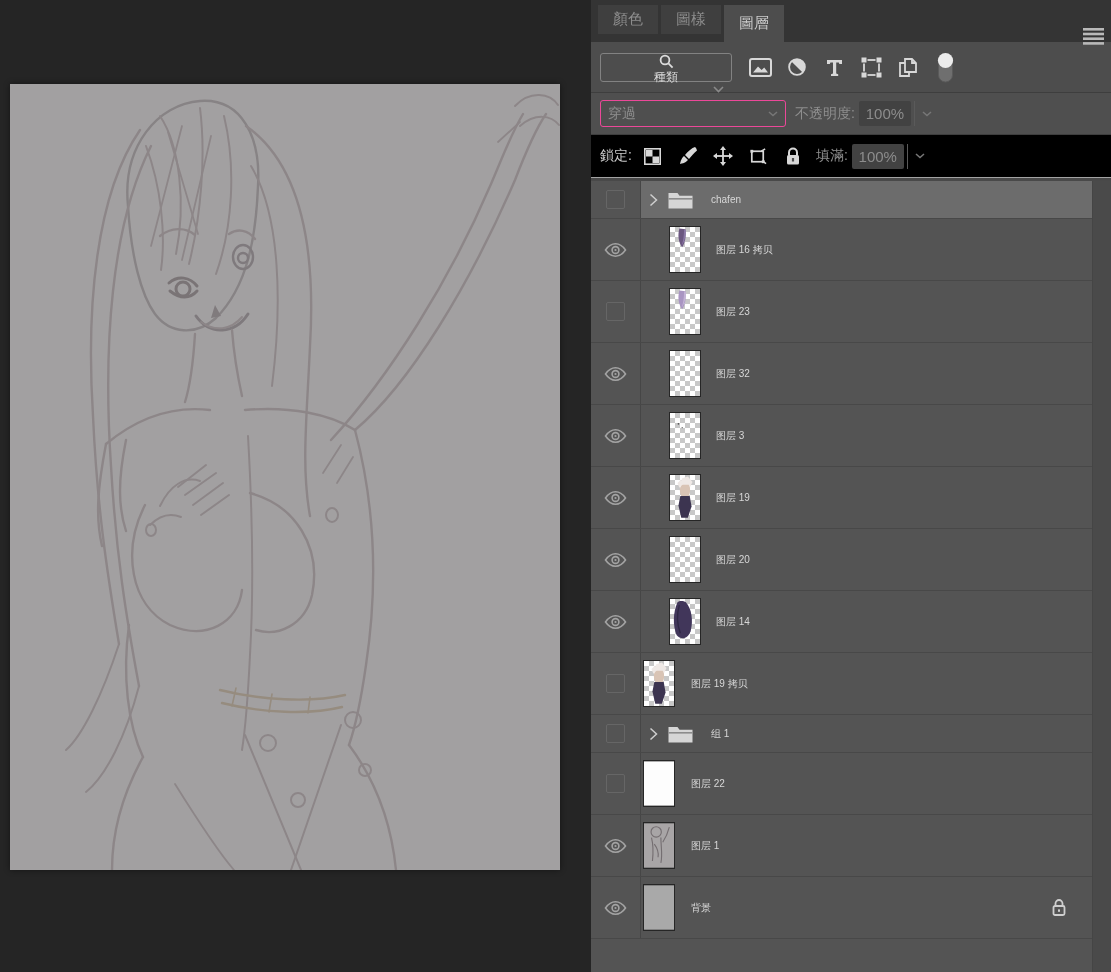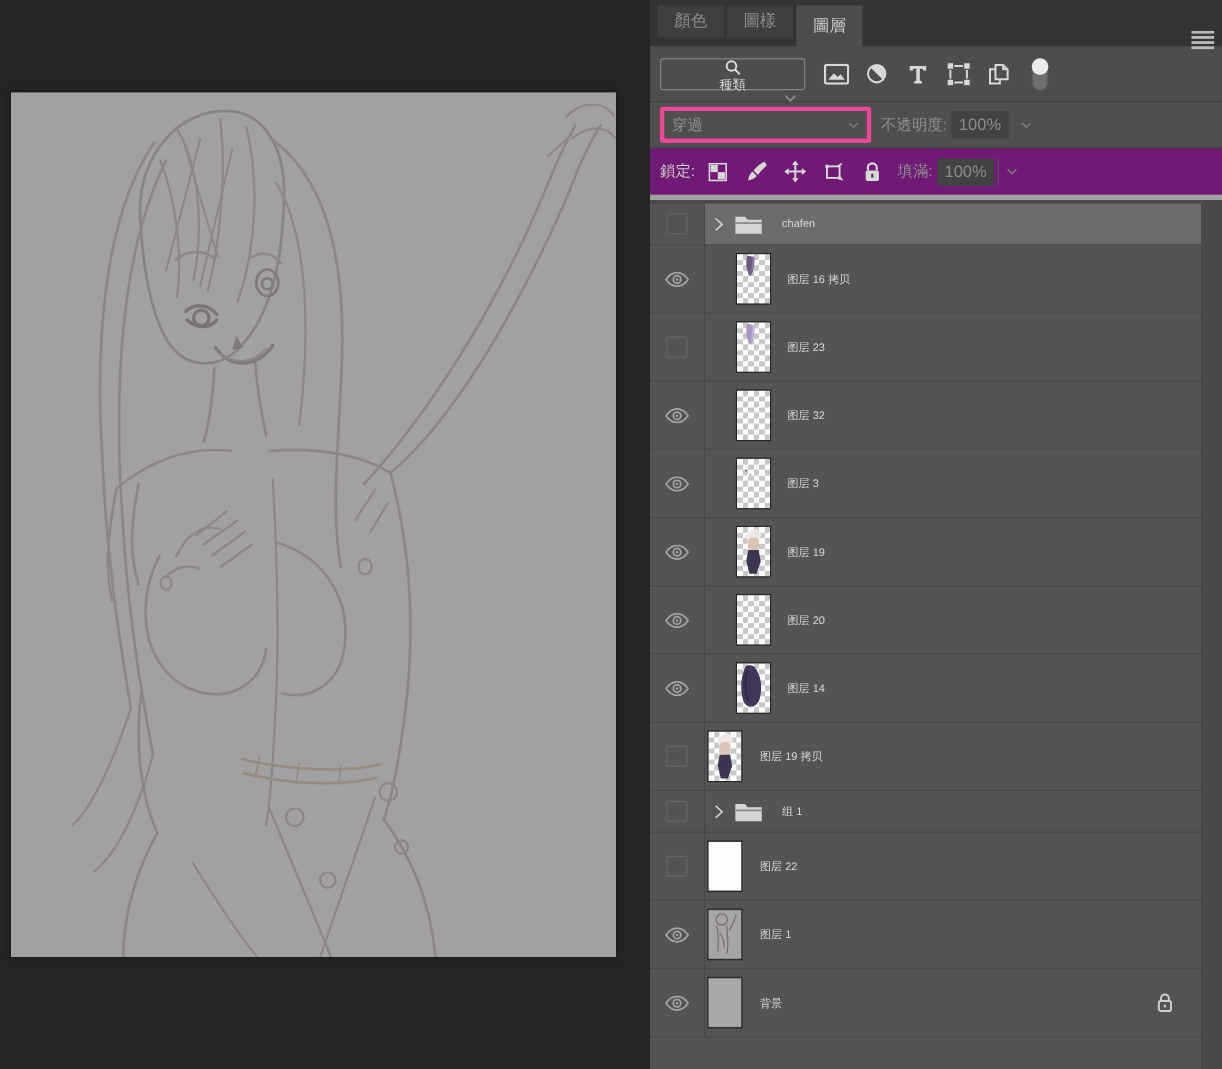--- a/index.html
+++ b/index.html
@@ -24,30 +24,30 @@
   .filter-row{height:50px;background:#4d4d4d;border-bottom:1px solid #3e3e3e;display:flex;align-items:center;}
   .kind-select{margin-left:9px;width:130px;height:27px;border:1px solid #828282;border-radius:3px;
     display:flex;align-items:center;color:#dcdcdc;font-size:12px;flex-direction:column;}
   .kind-select .mag{margin:0 6px 0 7px;display:flex;}
   .kind-select .chev{margin-left:auto;margin-right:7px;display:flex;}
   .filter-icons{display:flex;align-items:center;gap:13px;margin-left:16px;}
   .fbtn{width:24px;height:34px;display:flex;align-items:center;justify-content:center;}
 
   .blend-row{height:41px;background:#4f4f4f;border-bottom:1px solid #3e3e3e;display:flex;align-items:center;
     font-size:14px;color:#8e8e8e;}
-  .blend-select{margin-left:9px;width:170px;height:25px;border:4px solid #ec4899;border-radius:3px;
+  .blend-select{margin-left:9px;width:170px;height:25px;border:1px solid #ec4899;border-radius:3px;
     display:flex;align-items:center;padding:0 7px;color:#8e8e8e;font-size:14px;}
   .blend-select .chev{margin-left:auto;display:flex;}
   .dim-label{margin-left:9px;}
   .val-wrap{display:flex;align-items:center;margin-left:4px;height:25px;}
   .val-box{width:52px;height:25px;background:#424242;border-radius:2px;color:#8c8c8c;font-size:15px;
     display:flex;align-items:center;justify-content:center;}
   .val-chev{width:24px;height:25px;border-left:1px solid #5a5a5a;display:flex;align-items:center;justify-content:center;margin-left:3px;}
 
-  .lock-row{height:42px;background:#701a75;border-bottom:5px solid #a3a3a3;display:flex;align-items:center;
+  .lock-row{height:42px;background:#000000;border-bottom:1px solid #a3a3a3;display:flex;align-items:center;
     font-size:14px;color:#c9c9c9;}
   .lock-label{margin-left:9px;}
   .lock-icons{display:flex;align-items:center;gap:15px;margin-left:11px;}
   .lbtn{width:20px;height:24px;display:flex;align-items:center;justify-content:center;}
   .header-gap{height:3px;background:#494949;}
 
   
   .layer-list{position:relative;background:#545454;height:calc(972px - 178px);overflow:hidden;padding-right:18px;}
   .gutter{position:absolute;right:0;top:0;bottom:0;width:18px;background:#4a4a4a;border-left:1px solid #454545;}
   .lrow{display:flex;align-items:stretch;border-bottom:1px solid #484848;box-sizing:border-box;}

